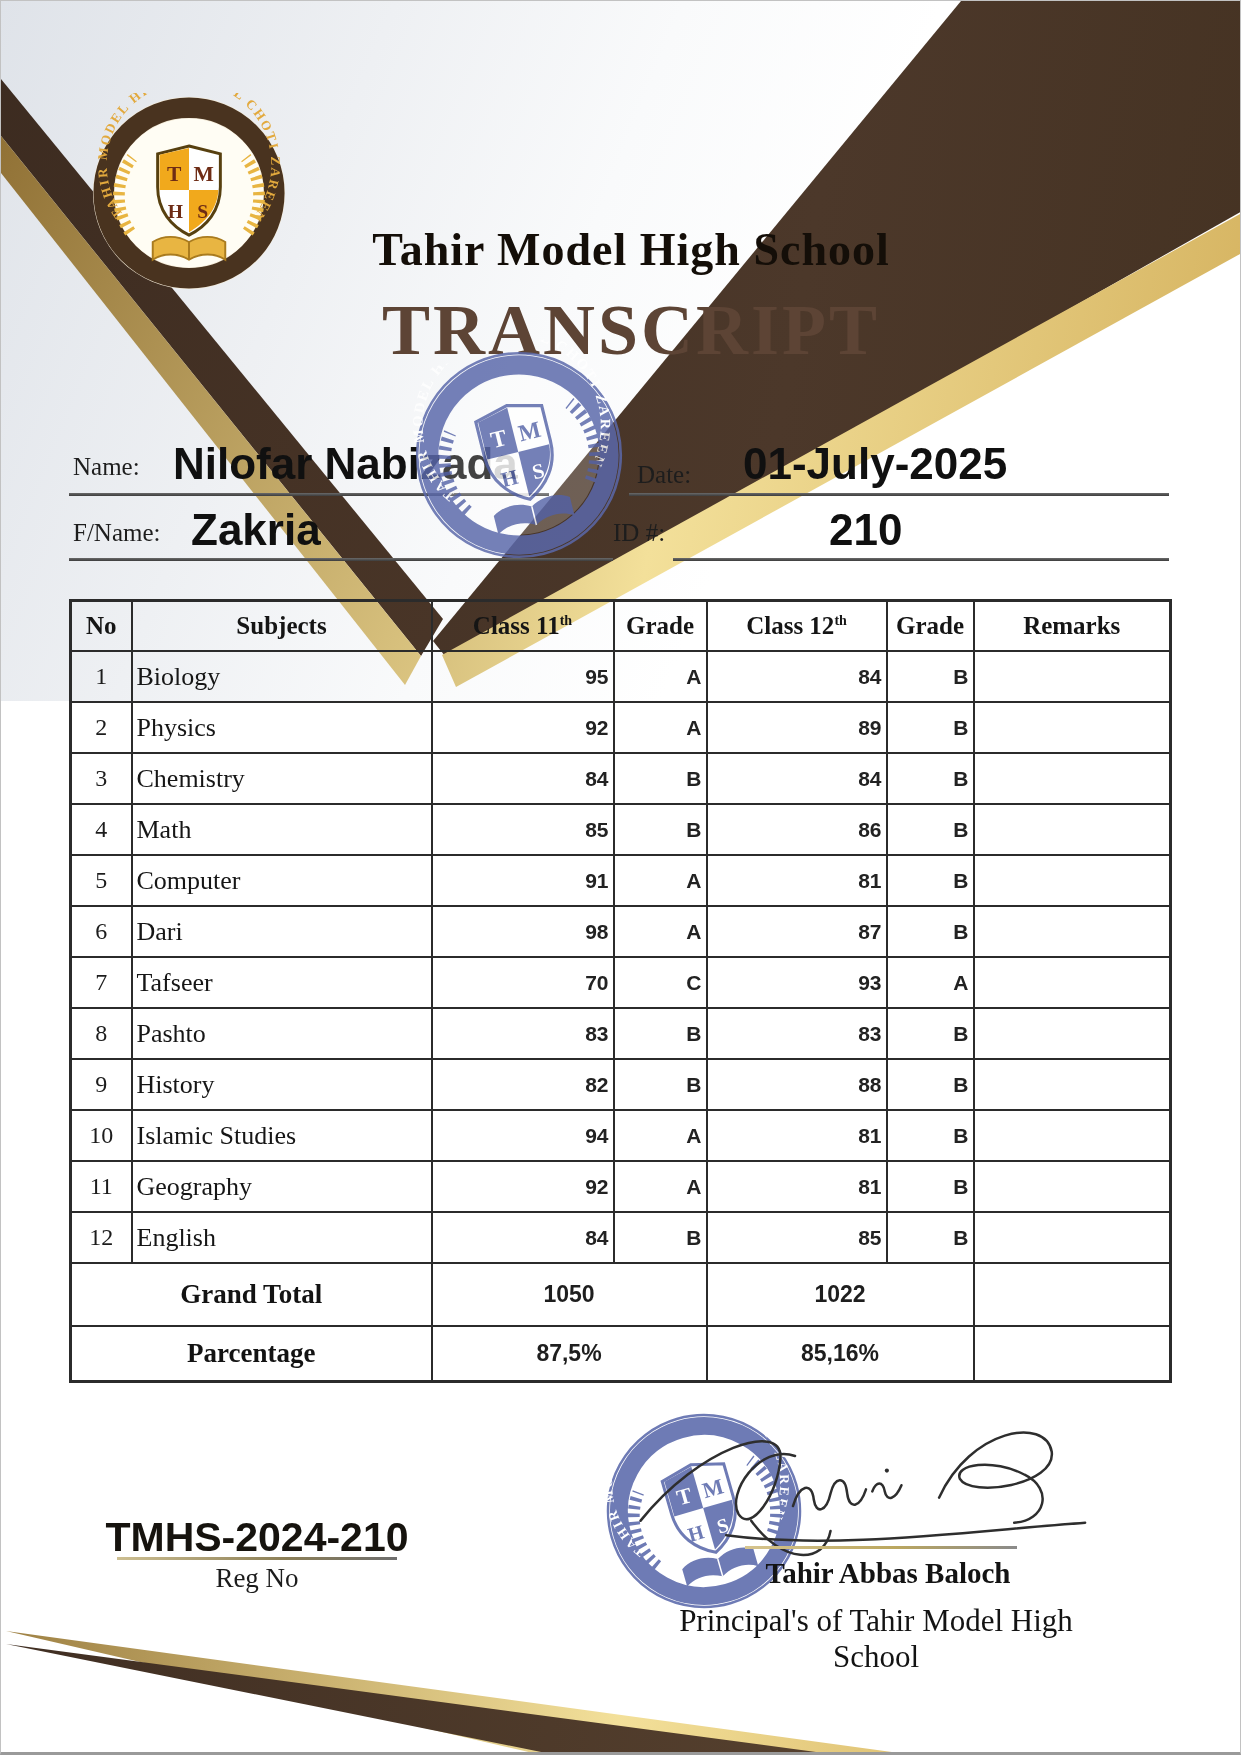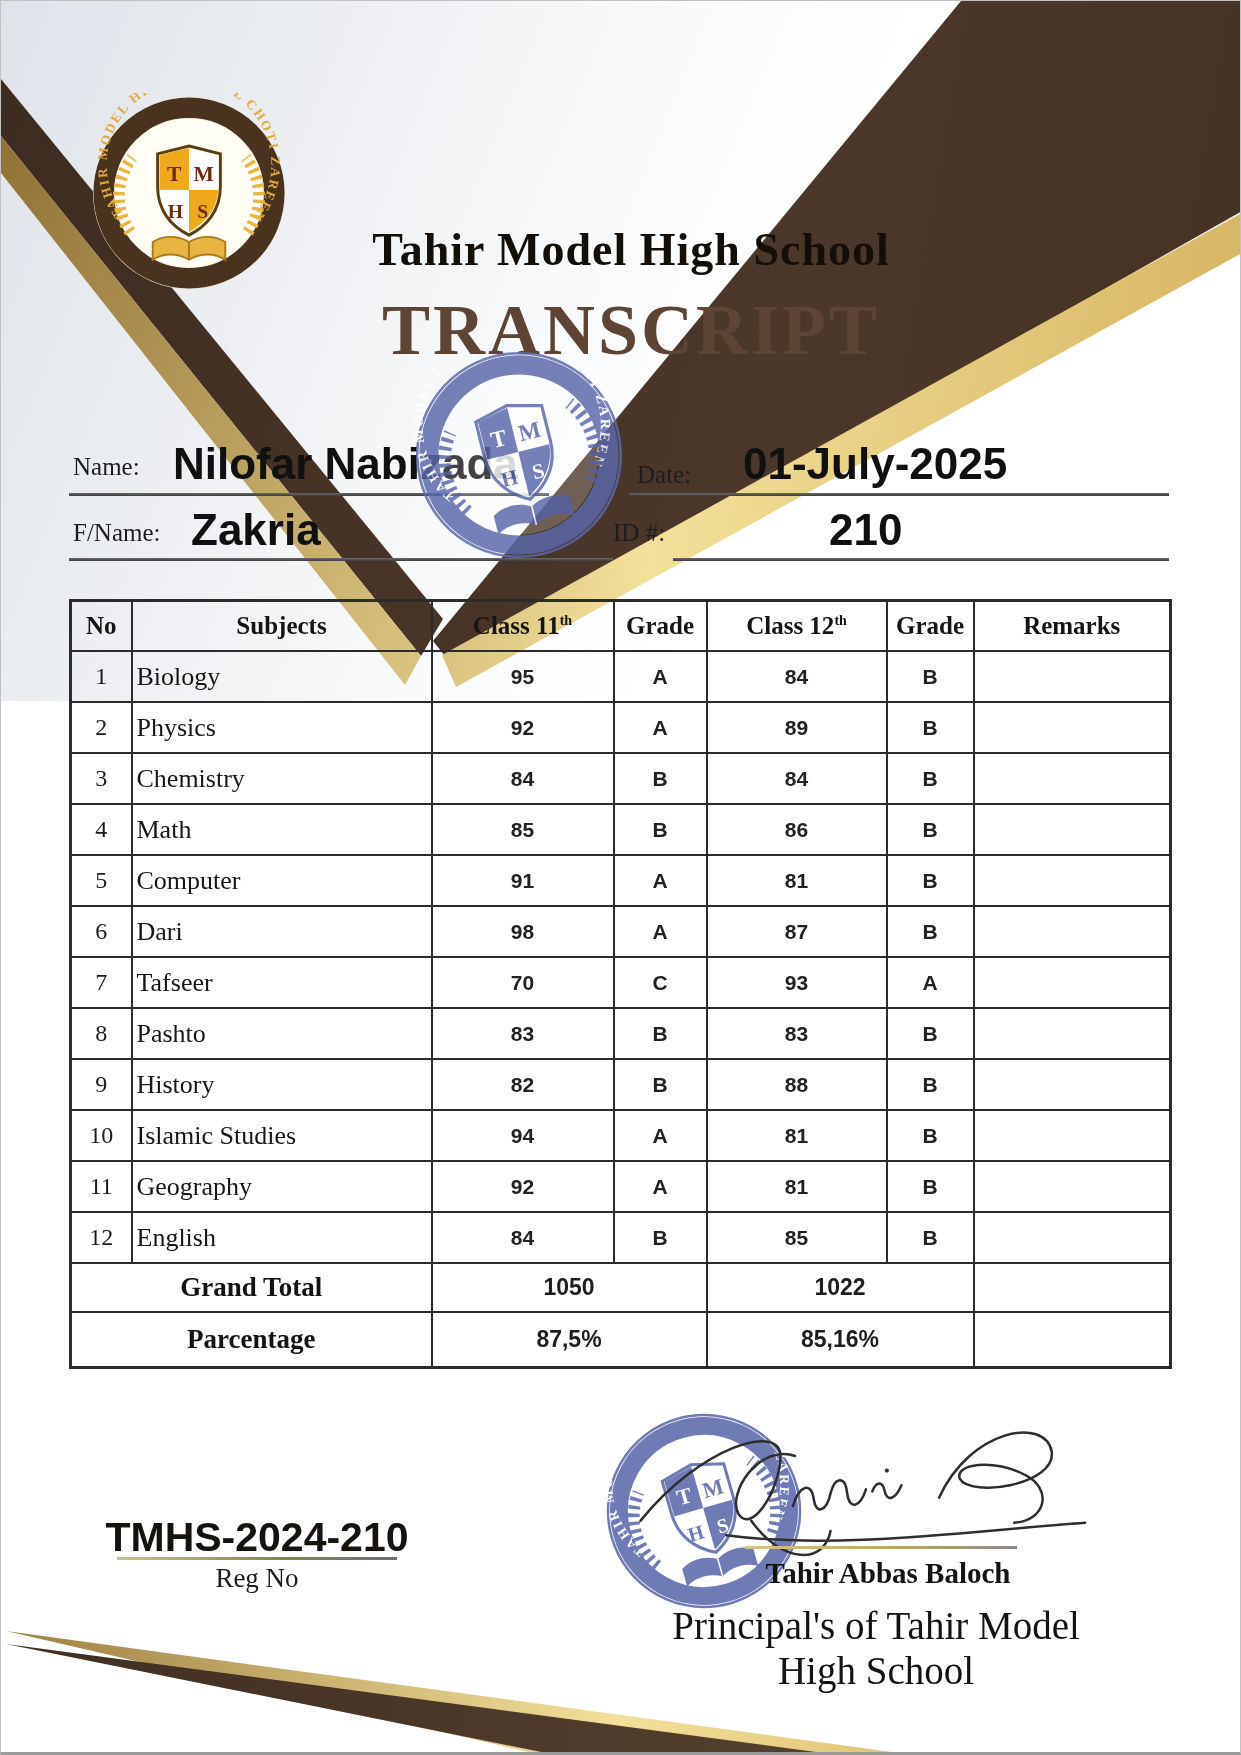--- a/index.html
+++ b/index.html
@@ -48,40 +48,40 @@
   .fld-value{font-family:"Liberation Sans",sans-serif;font-weight:bold;font-size:44px;color:#101010;}
   .fld-line{height:3px;background:linear-gradient(#6a6a6a,#3c3c3c);}
   
   table.marks{position:absolute;left:68px;top:598px;width:1100px;border-collapse:collapse;
     border:3px solid #2b2b2b;table-layout:fixed;}
   table.marks td,table.marks th{border:2px solid #2b2b2b;padding:0 4px;overflow:hidden;}
   table.marks th{font-size:25px;font-weight:bold;color:#151515;height:48px;}
   tr.row{height:51px;}
   td.c-no{text-align:center;font-size:24px;color:#1c1c1c;}
   td.c-sub{font-size:26px;color:#161616;padding-left:16px;}
-  td.c-mark,td.c-grade{text-align:center;font-family:"Liberation Sans",sans-serif;
+  td.c-mark,td.c-grade{text-align:right;font-family:"Liberation Sans",sans-serif;
     font-weight:bold;font-size:21px;color:#222;}
-  tr.total{height:49px;padding-left:16px;}
+  tr.total{height:63px;padding-left:16px;}
   tr.pct{height:55px;}
   td.t-label{text-align:center;font-weight:bold;font-size:27px;color:#131313;}
   td.t-val{text-align:center;font-family:"Liberation Sans",sans-serif;font-weight:bold;font-size:23px;color:#1e1e1e;}
   th sup{font-size:14px;}
   
   .reg-value{left:100px;top:1513px;width:312px;text-align:center;
     font-family:"Liberation Sans",sans-serif;font-weight:bold;font-size:41px;color:#16130e;}
   .reg-line{left:116px;top:1556px;width:280px;height:3px;
     background:linear-gradient(90deg,#cdbf92,#8c7f57 60%,#6e6e6e);}
   .reg-label{left:100px;top:1562px;width:312px;text-align:center;font-size:27px;color:#1c1c1c;}
   .signature{left:625px;top:1395px;width:480px;height:170px;}
   .sig-line{left:744px;top:1545px;width:272px;height:3px;
     background:linear-gradient(90deg,#d6c48e,#bba75f 55%,#8a8a8a);}
   .principal-name{left:742px;top:1556px;width:290px;text-align:center;
     font-weight:bold;font-size:29px;color:#131313;}
   .principal-title{left:635px;top:1602px;width:480px;text-align:center;
-    font-size:39px;color:#131313;}
+    font-size:31px;color:#131313;}
 </style>
 </head>
 <body>
 
 <div class="page">
 
   <div class="abs bg-wash"></div>
   <div class="abs ribbon rib-left-brown"></div>
   <div class="abs ribbon rib-left-gold"></div>
   <div class="abs ribbon rib-right-brown"></div>

